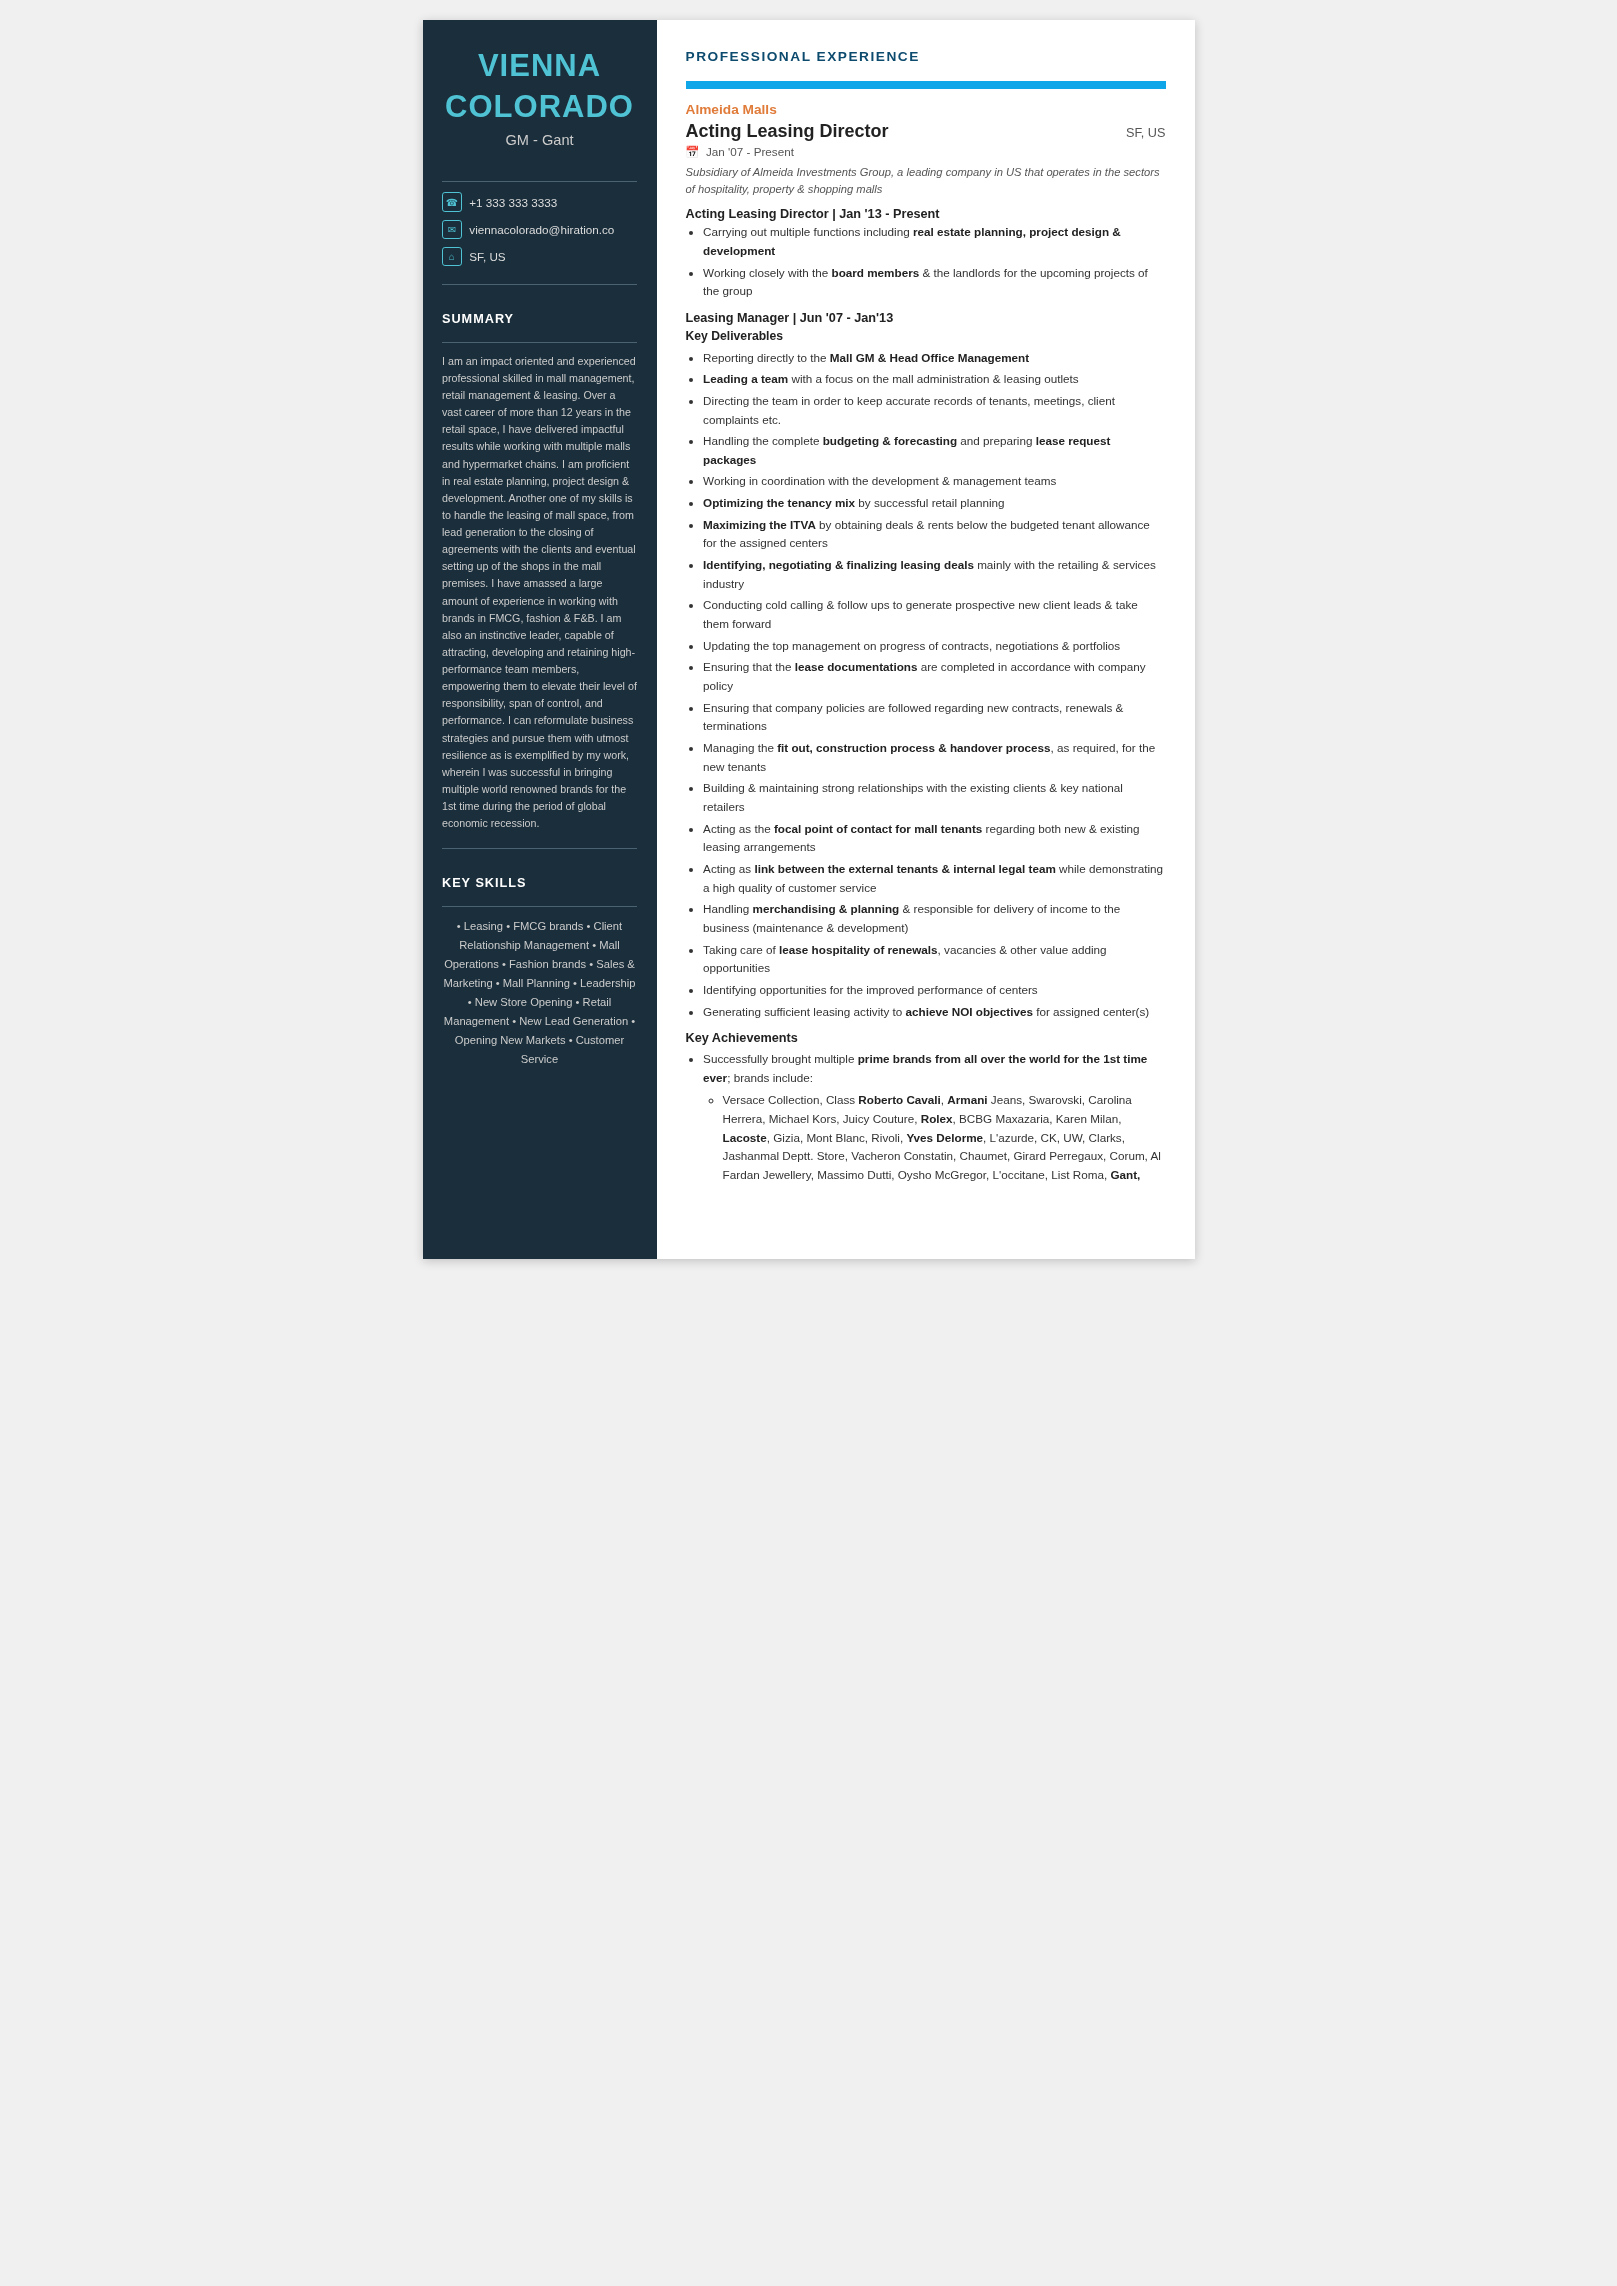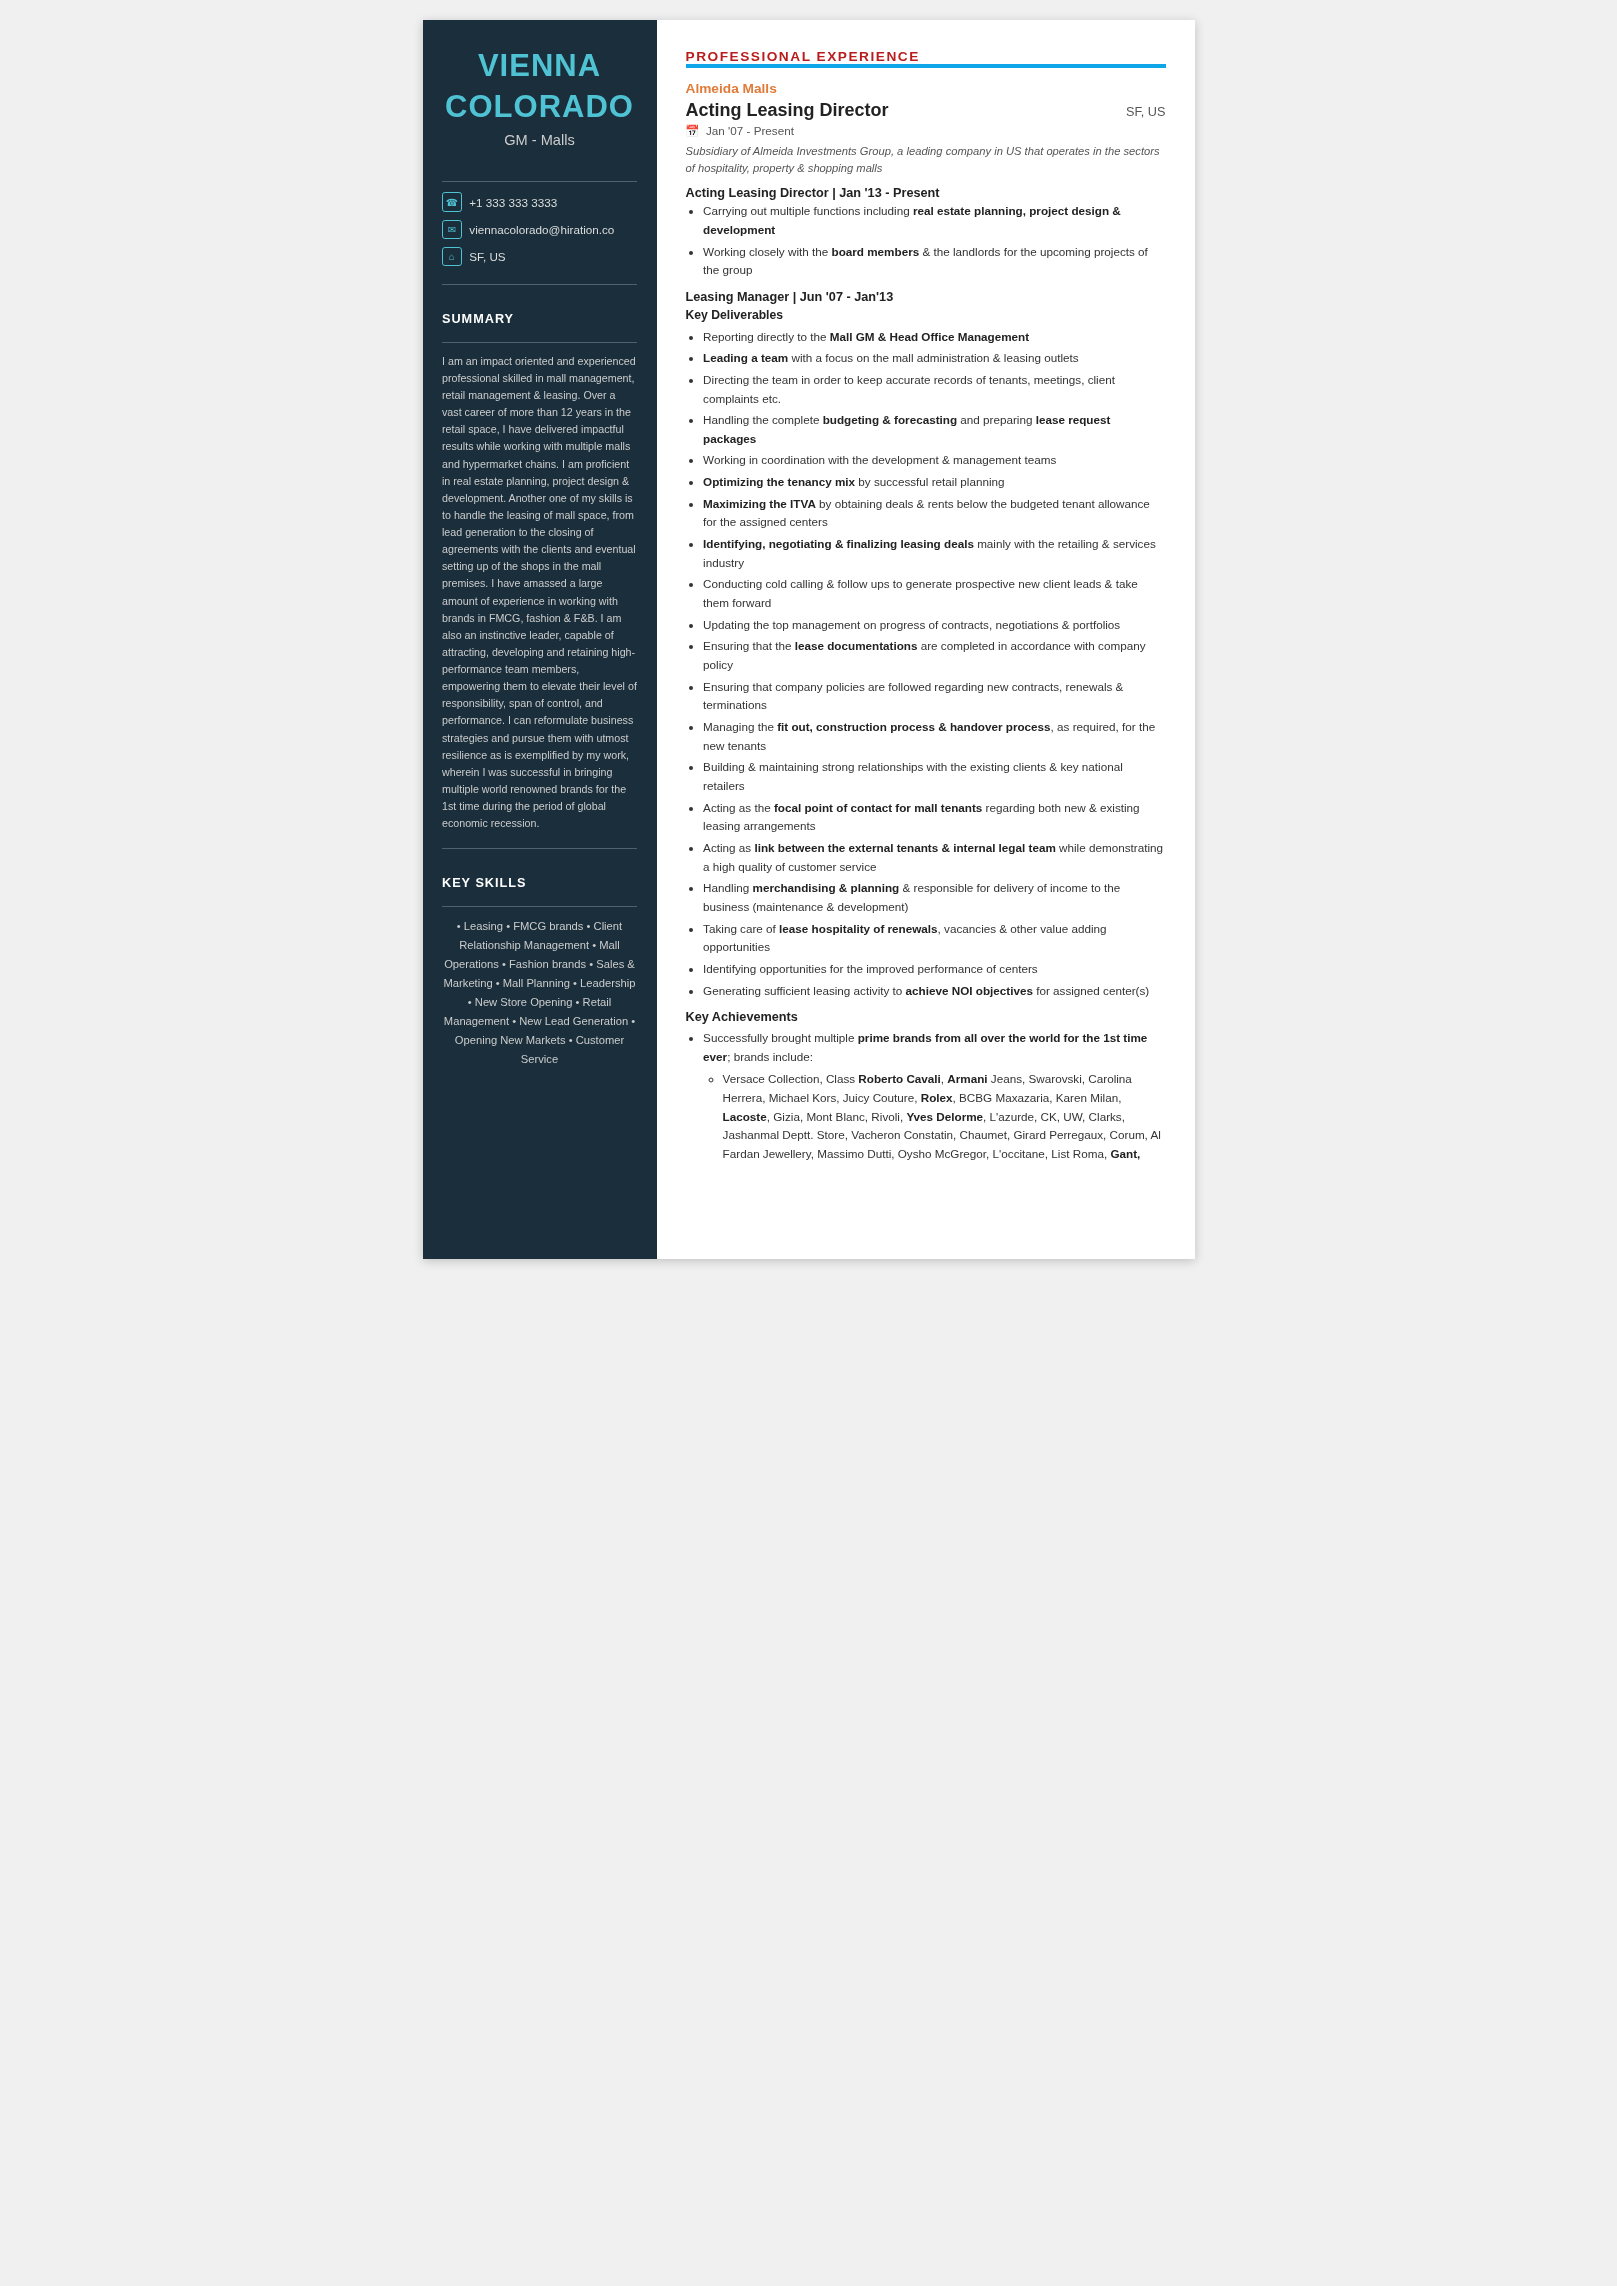--- a/index.html
+++ b/index.html
@@ -88,25 +88,25 @@
       text-align: center;
     }
     
     .main {
       flex: 1;
       padding: 29px 29px 29px 29px;
     }
     .main-section-title {
       font-size: 13.7px;
       font-weight: bold;
-      color: #b91c1c;
+      color: #0c4a6e;
       letter-spacing: 1.5px;
       text-transform: uppercase;
-      border-bottom: 4px solid #0ea5e9;
-      padding-bottom: 0;
+      border-bottom: 8px solid #0ea5e9;
+      padding-bottom: 17px;
       margin-bottom: 13.7px;
     }
     .company-name {
       font-size: 13.7px;
       font-weight: bold;
       color: #e07b39;
       margin-bottom: 3.9px;
     }
     .job-title-row {
       display: flex;
@@ -187,21 +187,21 @@
     }
   </style>
 </head>
 <body>
 
 <div class="page">
 
   <div class="sidebar">
     <div class="sidebar-name">VIENNA</div>
     <div class="sidebar-name">COLORADO</div>
-    <div class="sidebar-title">GM - Malls</div>
+    <div class="sidebar-title">GM - Gant</div>
     <hr class="sidebar-divider">
     <div class="contact-item">
       <div class="contact-icon">☎</div>
       <span>+1 333 333 3333</span>
     </div>
     <div class="contact-item">
       <div class="contact-icon">✉</div>
       <span>viennacolorado@hiration.co</span>
     </div>
     <div class="contact-item">

